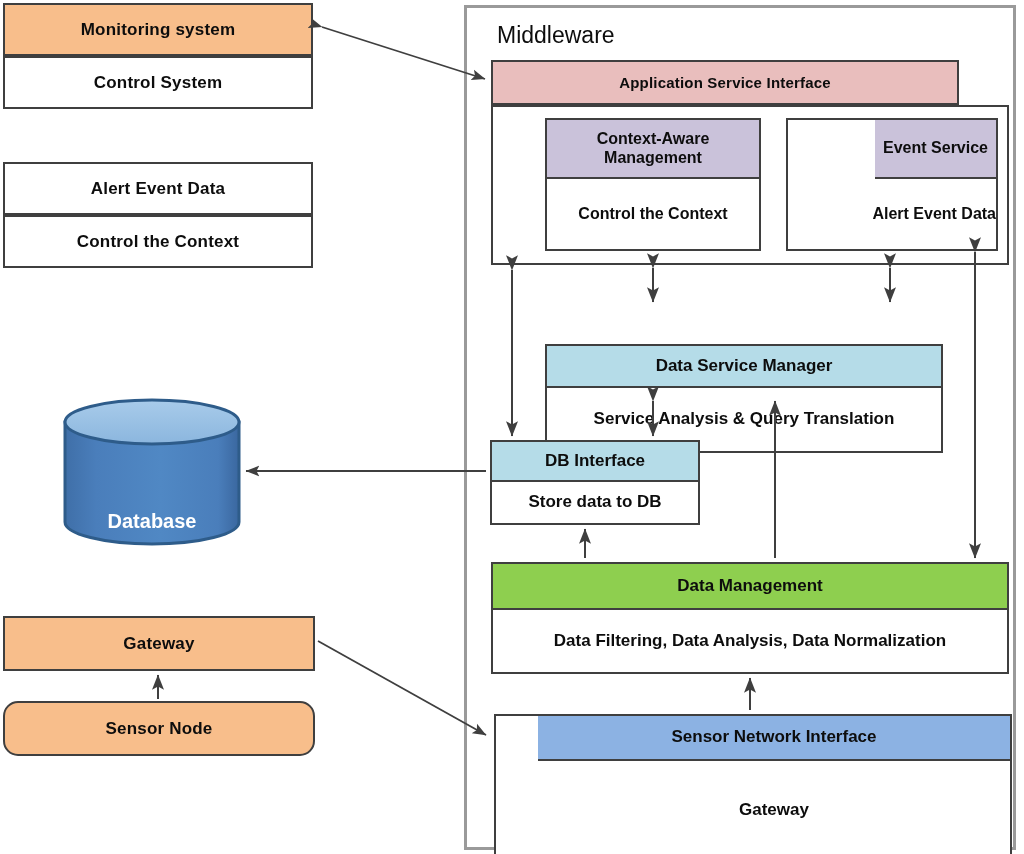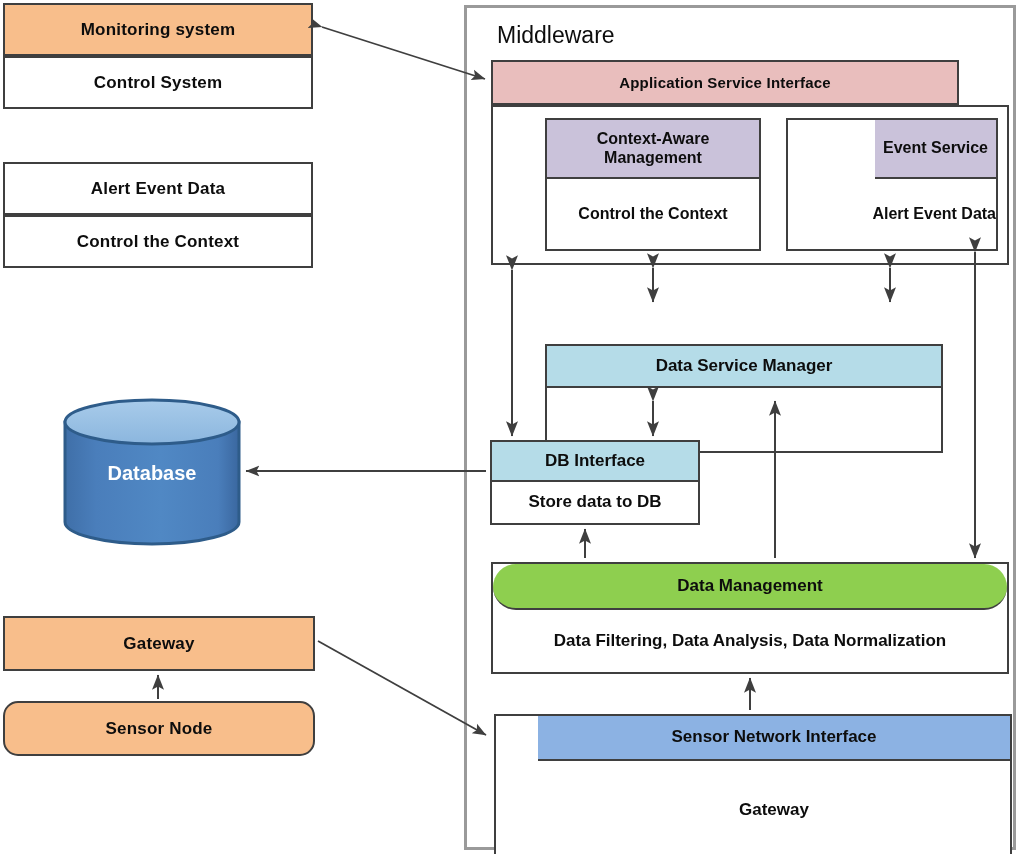--- a/index.html
+++ b/index.html
@@ -79,20 +79,21 @@
   .cylinder {
     position: absolute;
   }
   .cyl-label {
     position: absolute;
     width: 100%;
     text-align: center;
     font-weight: bold;
     color: #ffffff;
     user-select: none;
+    margin-top: 48px;
   }
 
   svg.arrows {
     position: absolute;
     left: 0; top: 0;
     width: 1024px;
     height: 854px;
     pointer-events: none;
     overflow: visible;
   }
@@ -157,29 +158,30 @@
     <div class="seg" style="flex:1; background:#ffffff; font-size:16px;">Control the Context</div>
   </div>
 
   <div class="card" style="left:786px; top:118px; width:212px; height:133px;align-items:flex-end;">
     <div class="seg head purple" style="height:59px; background:#cac2da; font-size:16px; padding:0 8px;">Event Service</div>
     <div class="seg" style="flex:1; background:#ffffff; font-size:16px;">Alert Event Data</div>
   </div>
 
   <div class="card" style="left:545px; top:307px; width:398px; height:109px;margin-top:37px;">
     <div class="seg head" style="height:42px; background:#b5dce8; font-size:17px;">Data Service Manager</div>
+    <div class="seg" style="flex:1; background:#ffffff; font-size:17px;">Service Analysis &amp; Query Translation</div>
   </div>
 
   <div class="card" style="left:490px; top:440px; width:210px; height:85px;">
     <div class="seg head" style="height:40px; background:#b5dce8; font-size:17px;">DB Interface</div>
     <div class="seg" style="flex:1; background:#ffffff; font-size:17px;">Store data to DB</div>
   </div>
 
   <div class="card" style="left:491px; top:562px; width:518px; height:112px;">
-    <div class="seg head" style="height:46px; background:#8ecf4f; font-size:17px;border-radius:23px;">Data Management</div>
+    <div class="seg head" style="height:46px; background:#8ecf4f; font-size:17px;">Data Management</div>
     <div class="seg" style="flex:1; background:#ffffff; font-size:17px;">Data Filtering,  Data Analysis,  Data Normalization</div>
   </div>
 
   <div class="card" style="left:494px; top:714px; width:518px; height:148px;padding-left:42px;">
     <div class="seg head" style="height:45px; background:#8cb2e3; font-size:17px;">Sensor Network Interface</div>
     <div class="seg" style="flex:1; background:#ffffff; font-size:17px;">Gateway</div>
   </div>
 
   <svg class="arrows">
     <defs>

